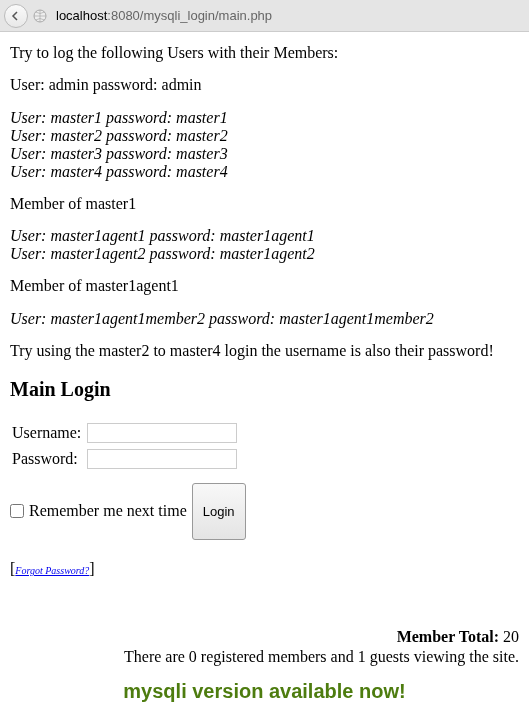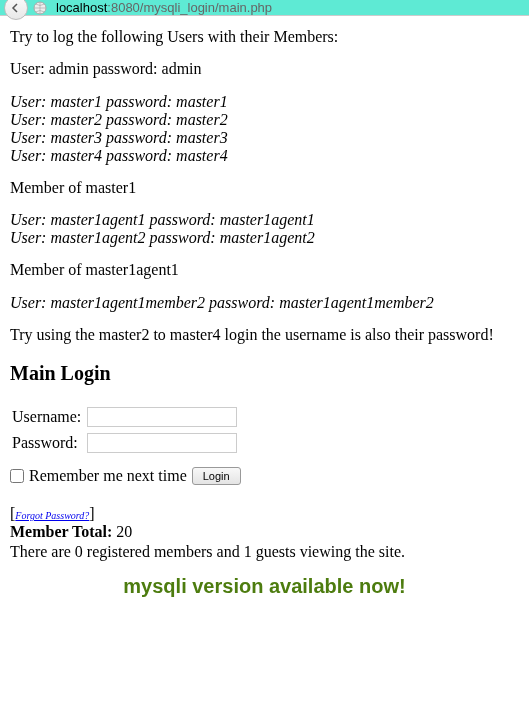--- a/index.html
+++ b/index.html
@@ -5,23 +5,23 @@
     * { margin: 0; padding: 0; box-sizing: border-box; }
     body {
       font-family: "Times New Roman", Times, serif;
       font-size: 16px;
       color: #000;
       background: #fff;
     }
     .browser-bar {
       display: flex;
       align-items: center;
-      background: #5eead4;
+      background: #e5e5e5;
       border-bottom: 1px solid #ccc;
-      height: 16px;
+      height: 32px;
       padding: 0 4px;
       gap: 4px;
     }
     .back-btn {
       width: 24px;
       height: 24px;
       border-radius: 50%;
       border: 1px solid #bbb;
       background: linear-gradient(to bottom, #fafafa, #e8e8e8);
       display: flex;
@@ -80,39 +80,40 @@
       margin-top: 10px;
       display: flex;
       align-items: center;
       gap: 5px;
     }
     .remember-row input[type="checkbox"] {
       width: 14px;
       height: 14px;
     }
     .login-btn {
-      padding: 2px 10px;
-      font-family: Arial, sans-serif;
-      font-size: 11px;
+      padding: 20px 10px;
+      font-family: Arial, sans-serif;
+      font-size: 13px;
       border: 1px solid #999;
       border-radius: 3px;
       background: linear-gradient(to bottom, #f8f8f8, #e4e4e4);
       cursor: pointer;
     }
     .forgot-link {
       margin-top: 20px;
       display: block;
     }
     .forgot-link a {
       color: #0000EE;
       font-size: 10px;
       font-style: italic;
     }
     .stats {
-      text-align: left;
+      text-align: right;
+      margin-top: 50px;
     }
     .stats-line1 {
       margin-bottom: 2px;
     }
     .promo {
       text-align: center;
       font-family: Arial, sans-serif;
       font-size: 20px;
       font-weight: bold;
       color: #4d7c0f;

